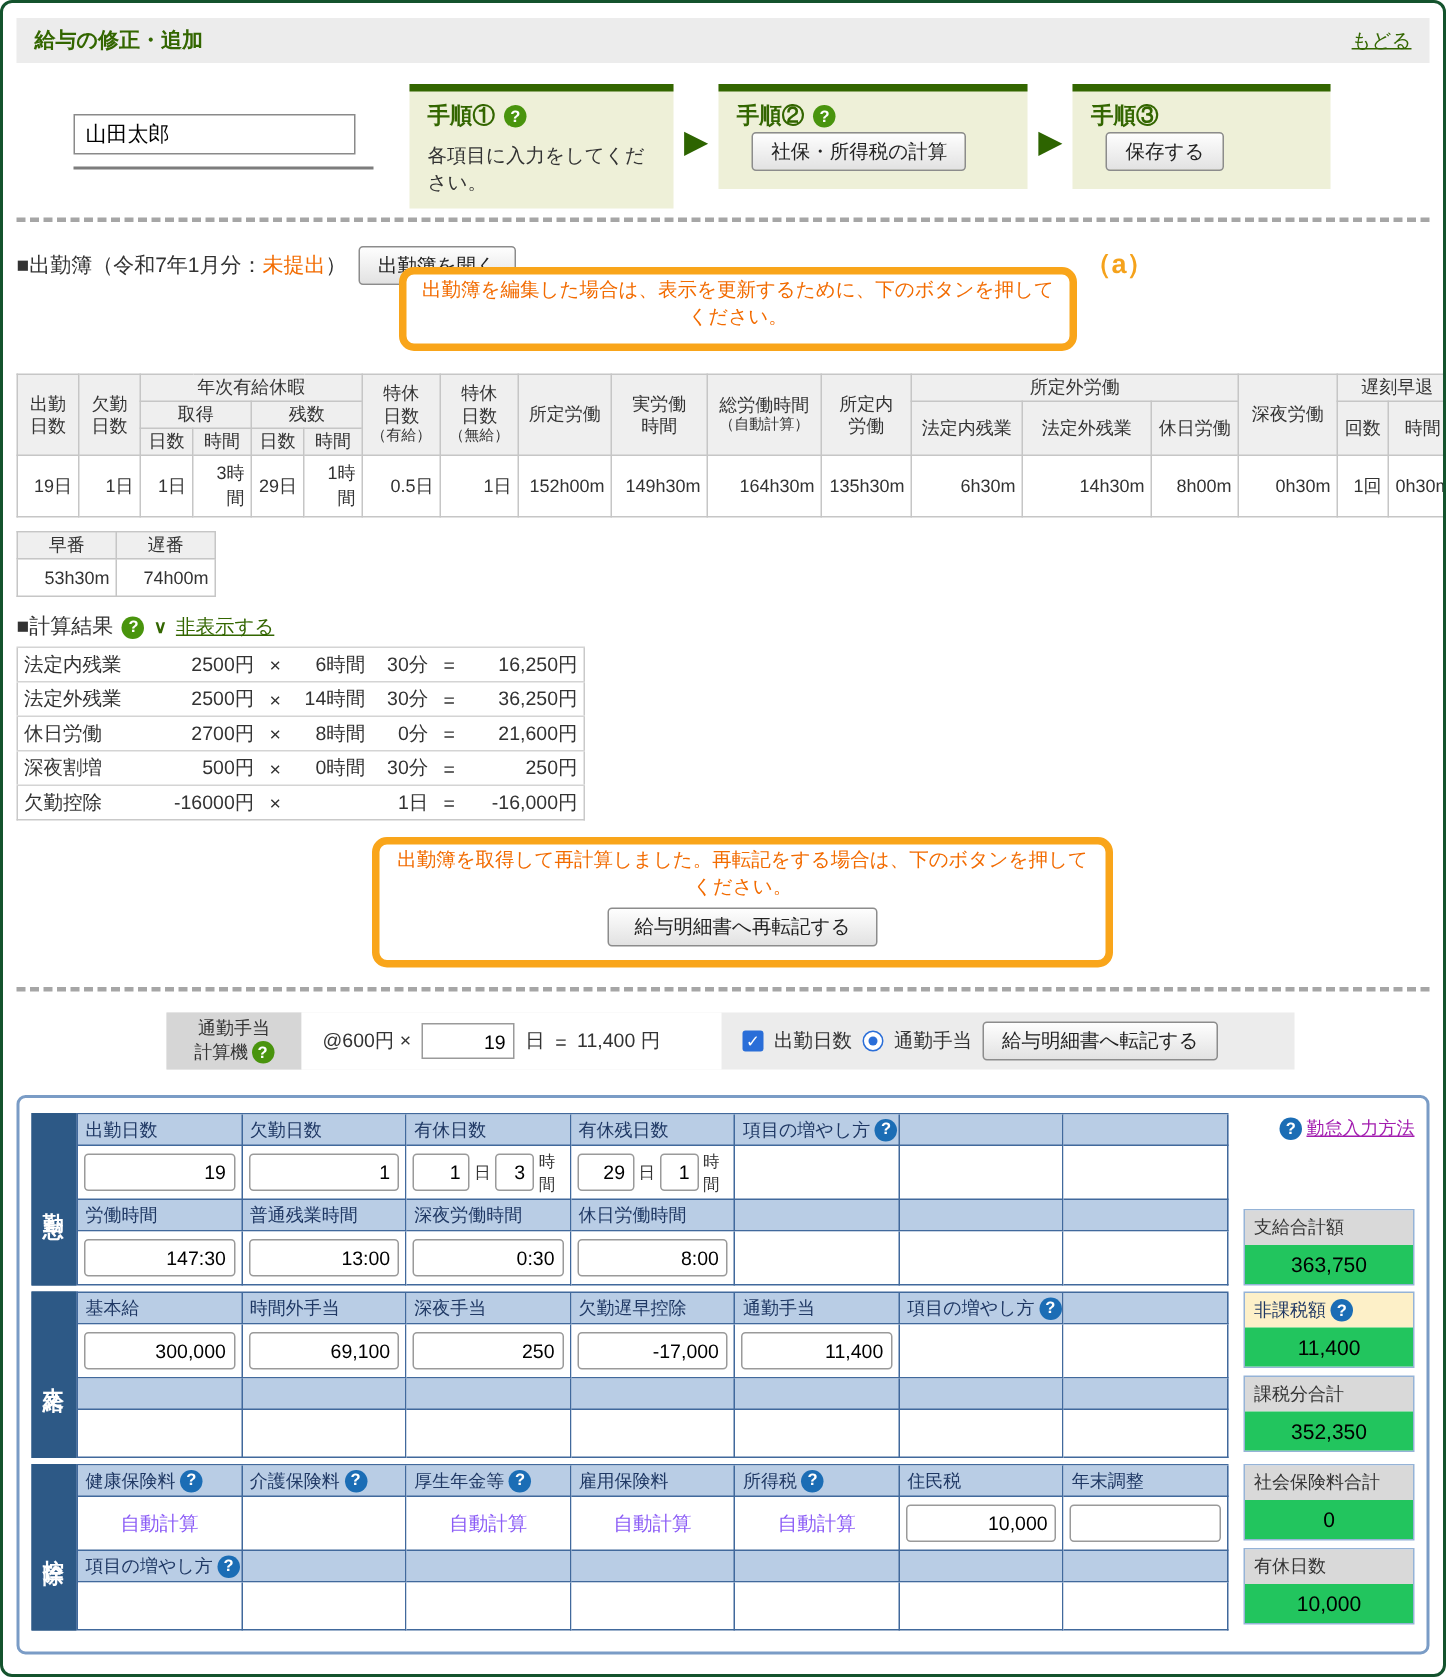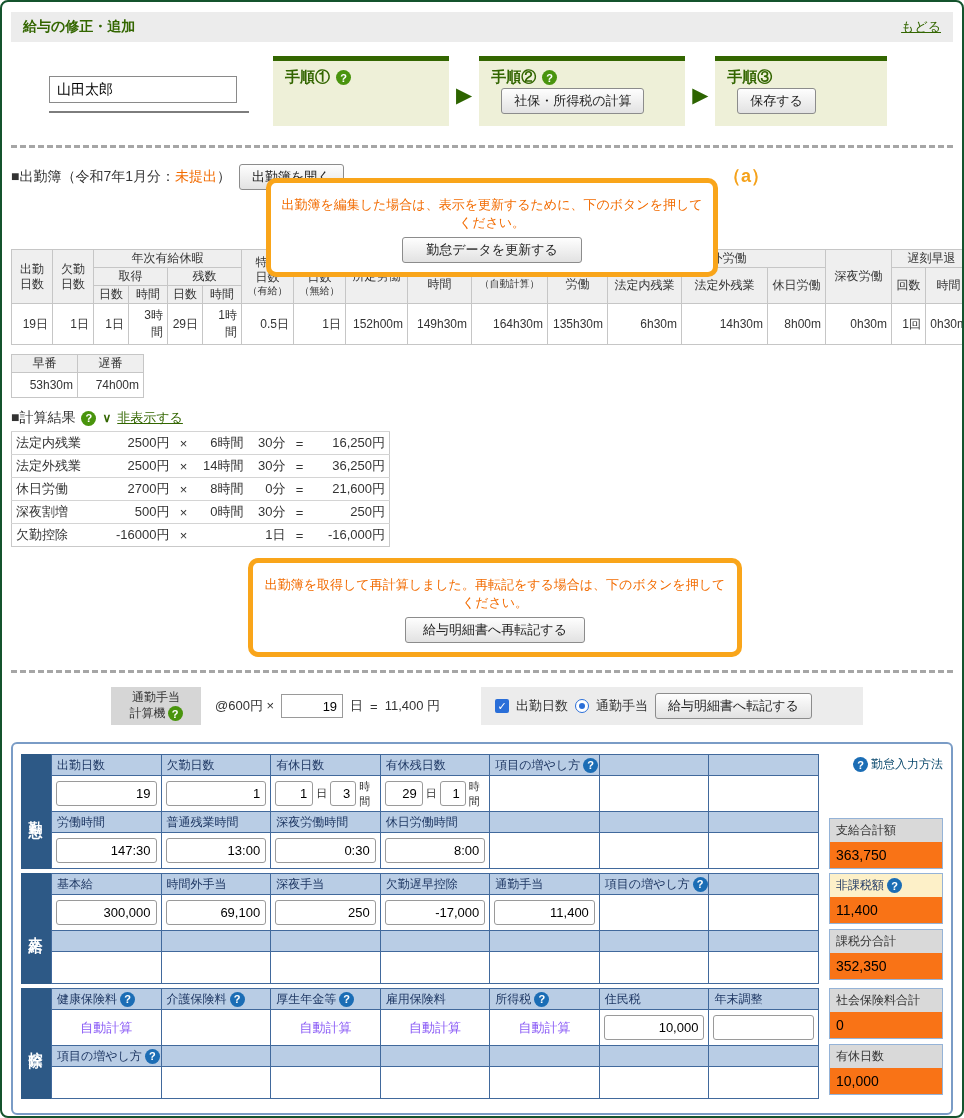--- a/index.html
+++ b/index.html
@@ -30,21 +30,21 @@
                padding:3px 12px; font-size:13px; color:#222; font-family:inherit; cursor:pointer; }
   .stepbox button.btn { margin-top:1px; margin-left:10px; }
 
   .dashes { border-top:3px dashed #a6a6a6; margin:13px 0; }
 
   
   .attsec { position:relative; height:88px; }
   .attshead { display:flex; align-items:center; gap:8px; font-size:14px; padding-top:3px; }
   .orange { color:#f26b00; }
   .obox { position:absolute; left:255px; top:17px; width:452px; border:5px solid #f9a51a; border-radius:10px;
-          background:#fff; text-align:center; padding:13px 8px 9px; }
+          background:#fff; text-align:center; padding:1px 8px 9px; }
   .obox .otext { font-size:13px; color:#f26b00; }
   .obox button { margin-top:5px; min-width:180px; }
   .alabel { position:absolute; left:712px; top:3px; color:#f5a21b; font-weight:bold; font-size:18px; }
 
   
   table.gtab { border-collapse:collapse; table-layout:fixed; font-size:12px; }
   table.gtab th { background:#efefef; border:1px solid #c6c6c6; font-weight:normal; color:#333;
                   padding:1px 2px; text-align:center; white-space:pre-line; line-height:1.25; }
   table.gtab td { background:#fff; border:1px solid #c6c6c6; padding:3px 4px; text-align:right; height:25px; }
   .subhdr { display:block; font-size:10px; }
@@ -90,26 +90,26 @@
            border-right:1px solid #41699c; border-bottom:1px solid #41699c; display:flex; align-items:center; gap:3px;
            white-space:nowrap; overflow:hidden; }
   .vcell { background:#fff; height:36px; border-right:1px solid #41699c; border-bottom:1px solid #41699c;
            display:flex; align-items:center; padding:2px 4px; gap:3px; font-size:11px; }
   .vcell.sm { height:32px; } .vcell.auto { justify-content:center; color:#8b5cf6; font-size:13px; }
   .vcell input { width:100%; height:25px; border:1px solid #9a9a9a; border-radius:3px; text-align:right;
                  padding:2px 5px; font-size:13px; font-family:inherit; min-width:0; }
   .vcell input.half { width:38px; flex:0 0 auto; } .vcell input.qtr { width:26px; flex:0 0 auto; }
   .fright { width:114px; margin-left:auto; display:flex; flex-direction:column; gap:5px; }
   .helplink { font-size:12px; display:flex; align-items:center; gap:3px; justify-content:flex-end; padding-top:2px; }
-  a.blink { color:#0c4a6e; cursor:pointer; }
+  a.blink { color:#a21caf; text-decoration:underline; cursor:pointer; }
   .totalbox { border:1px solid #95b3d7; }
   .totalbox .tlabel { background:#d9d9d9; font-size:12px; color:#333; padding:3px 6px; display:flex;
                       align-items:center; gap:3px; }
   .totalbox .tlabel.cream { background:#fdf0c8; color:#1f3864; }
-  .totalbox .tval { background:#f97316; text-align:left; font-size:14px; color:#000; padding:5px 6px; }
+  .totalbox .tval { background:#22c55e; text-align:center; font-size:14px; color:#000; padding:5px 6px; }
   .totalbox.mt { margin-top:auto; }
 </style>
 </head>
 <body>
 
 <div class="page">
 
   <div class="titlebar">
     <span class="ttl">給与の修正・追加</span>
     <a class="glink">もどる</a>
@@ -117,20 +117,21 @@
 
   <div class="steps">
     <div class="namewrap">
       <input value="山田太郎" style="">
     </div>
     <div class="stepbox s1">
       <div class="steptitle">
         <span>手順①</span>
         <span class="qicon">?</span>
       </div>
+      <div class="steptext">各項目に入力をしてください。</div>
     </div>
     <div class="steparrow">▶</div>
     <div class="stepbox s2">
       <div class="steptitle">
         <span>手順②</span>
         <span class="qicon">?</span>
       </div>
       <button class="btn">社保・所得税の計算</button>
     </div>
     <div class="steparrow">▶</div>
@@ -144,21 +145,20 @@
 
   <div class="dashes"></div>
 
   <div class="attsec">
     <div class="attshead">
       <span><span>■出勤簿（令和7年1月分：</span><span class="orange">未提出</span><span>）</span></span>
       <button class="btn">出勤簿を開く</button>
     </div>
     <div class="obox">
       <div class="otext">出勤簿を編集した場合は、表示を更新するために、下のボタンを押してください。</div>
-      <button class="btn">勤怠データを更新する</button>
     </div>
     <span class="alabel">（a）</span>
   </div>
 
   <table class="gtab att-table">
     <colgroup>
       <col style="width:41px">
         <col style="width:41px">
         <col style="width:35px">
         <col style="width:39px">

